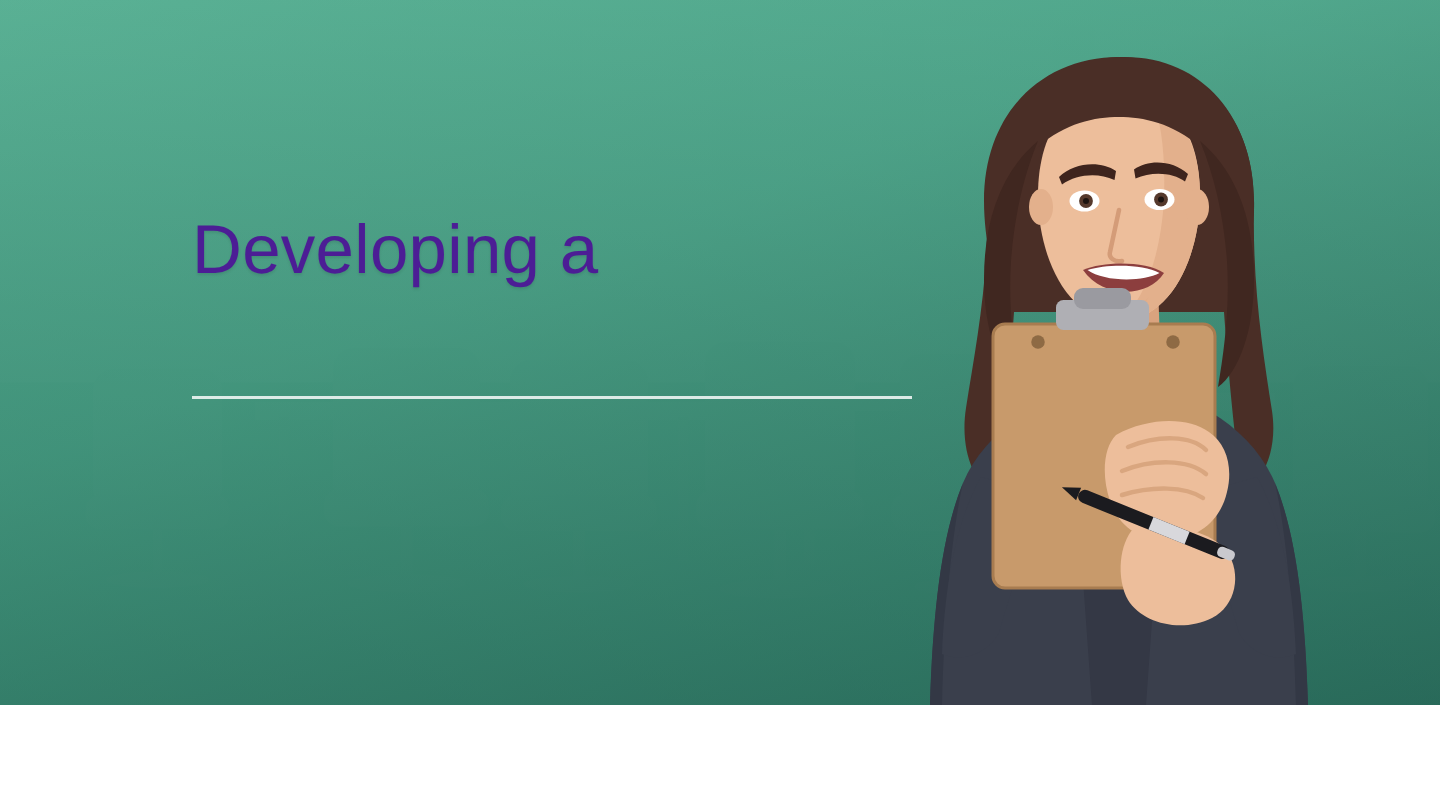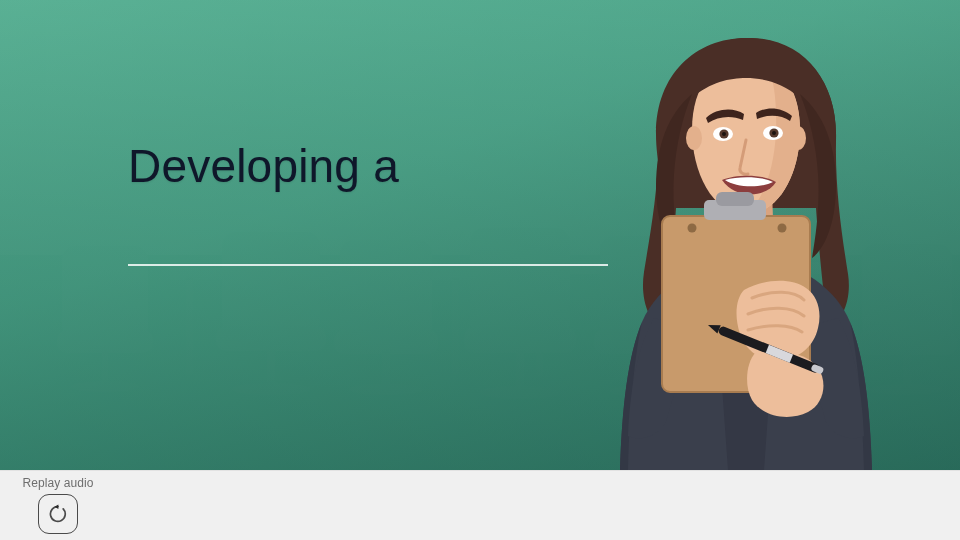--- a/index.html
+++ b/index.html
@@ -60,21 +60,21 @@
       linear-gradient(160deg, rgba(86,175,146,.93) 0%, rgba(73,161,134,.93) 38%, rgba(45,110,94,.96) 100%);
   }
   .wash2 {
     position:absolute; inset:0;
     background:linear-gradient(180deg, rgba(92,178,150,.25) 0%, rgba(32,96,80,.40) 100%);
   }
 
   
   .title-block { position:absolute; left:128px; top:140px; width:500px; }
   .title-line {
-    color:#0f172a; font-size:46px; line-height:53px;
+    color:#4c1d95; font-size:46px; line-height:53px;
     font-weight:400; letter-spacing:.2px; white-space:nowrap;
     text-shadow:0 1px 2px rgba(0,0,0,.10);
   }
   .title-rule {
     position:absolute; left:128px; top:264px; width:480px; height:2px;
     background:rgba(255,255,255,.82);
   }
 
   
   .presenter { position:absolute; left:596px; top:22px; width:300px; height:448px; }
@@ -270,30 +270,14 @@
             <rect x="170" y="326" width="26" height="9" fill="#D8D8DC"></rect>
             <path d="M118 326 L106 330.5 L118 335 Z" fill="#1B1B1F"></path>
             <rect x="218" y="327" width="12" height="7" rx="3" fill="#C9C9CE"></rect>
           </g>
         </g>
       </svg>
     </div>
 
   </div>
 
-  <div class="bar">
-    <div class="bar-top-edge"></div>
-
-    <div class="replay-wrap">
-      <div class="replay-label">Replay audio</div>
-      <div class="replay-btn">
-        <span>
-          <svg width="22" height="22" viewBox="0 0 22 22">
-            <path d="M11 3.6 A7.4 7.4 0 1 0 16.2 5.9" fill="none" stroke="#4a4a4a" stroke-width="1.7" stroke-linecap="round"></path>
-            <path d="M11.4 1.4 L11.4 6.1 L7.6 3.8 Z" fill="#2a2a2a"></path>
-          </svg>
-        </span>
-      </div>
-    </div>
-
-  </div>
 
 </div>
 
 </body></html>

